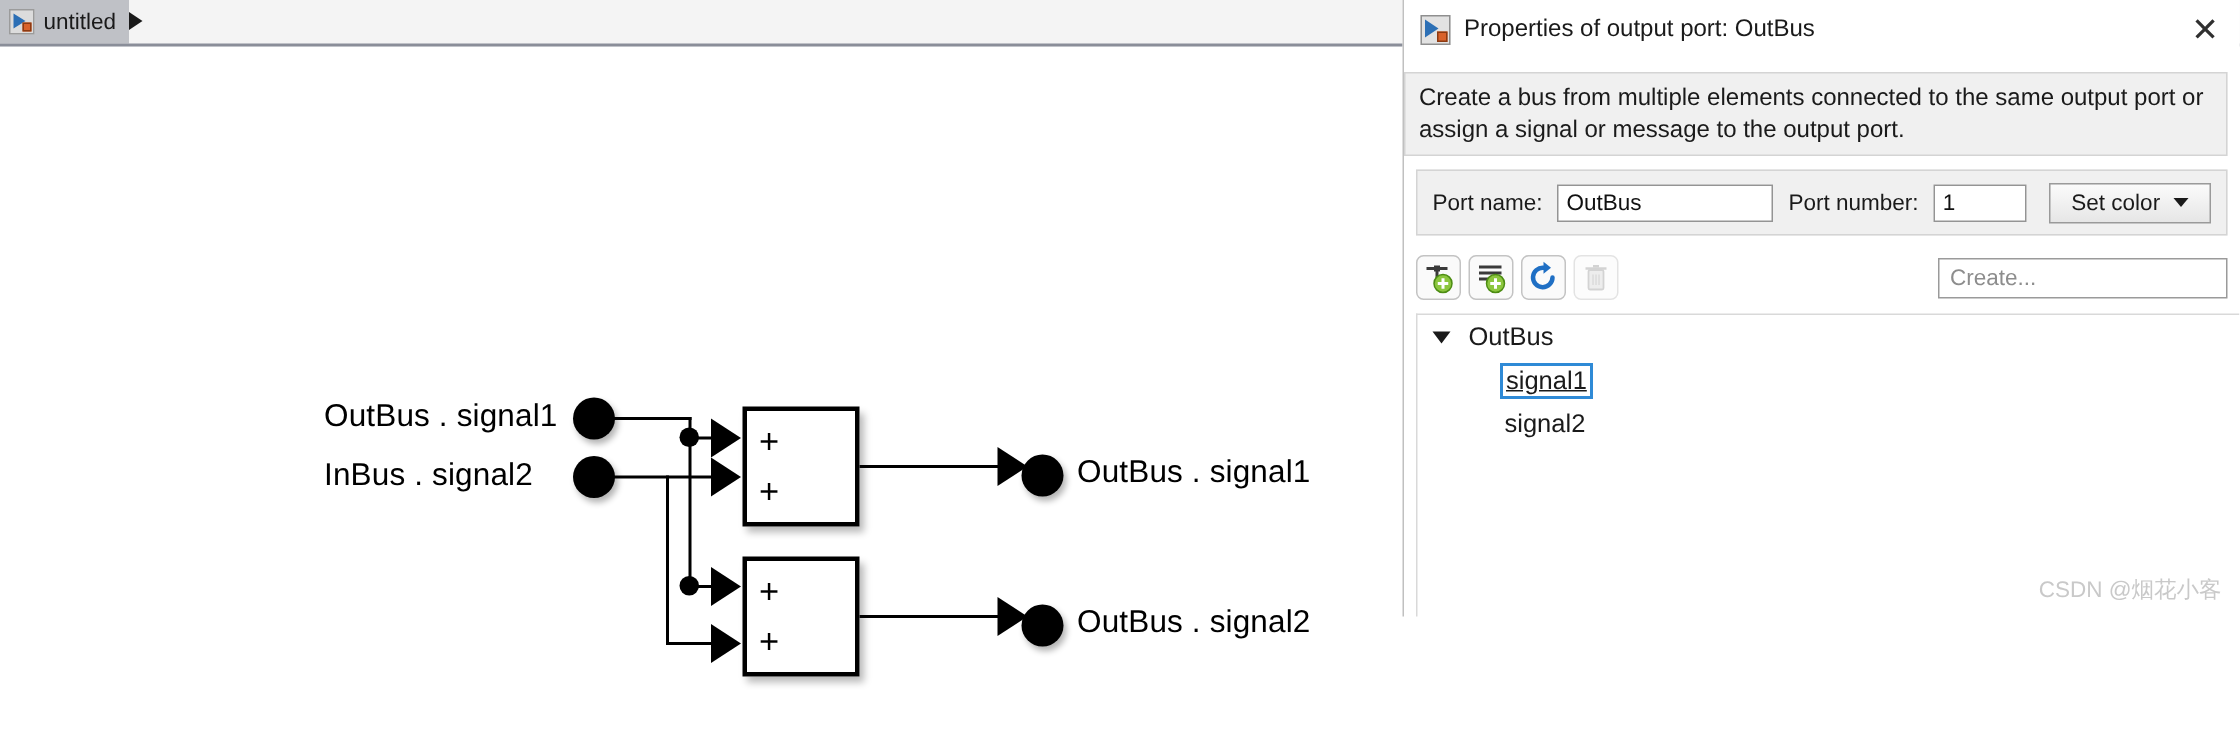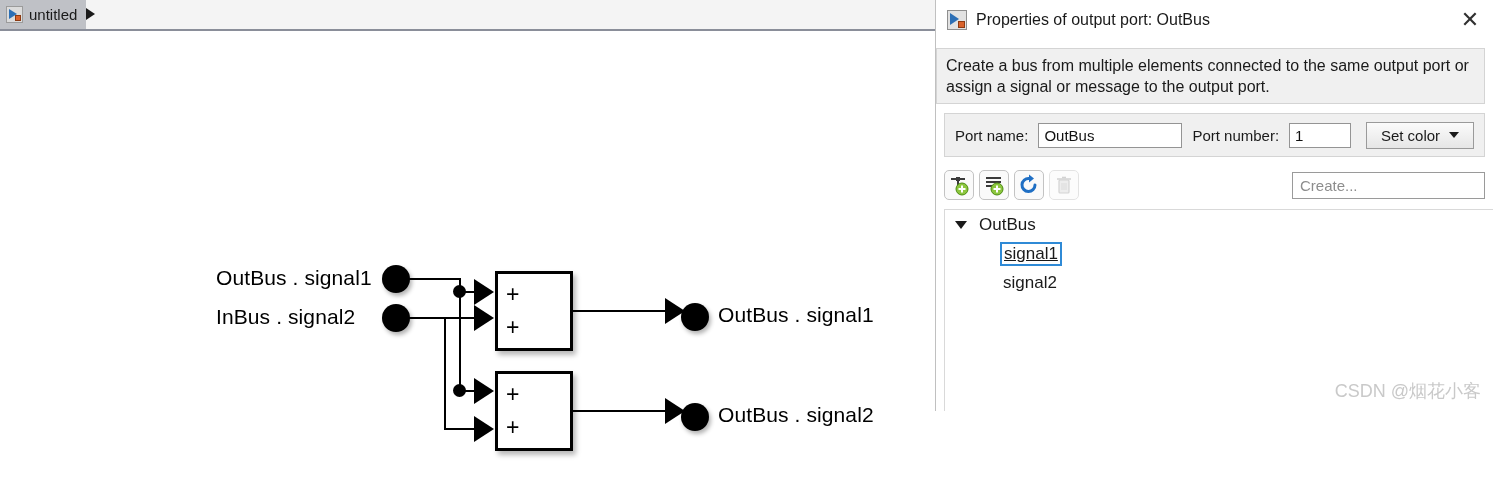--- a/index.html
+++ b/index.html
@@ -196,21 +196,21 @@
     border-top:8px solid #1a1a1a;
   }
   .tree-row.child{padding-left:55px;}
   .tree-row .label{padding:1px 3px;}
   .tree-row.selected .label{
     border:2px solid #2f8ad6;background:#ffffff;padding:0px 2px;text-decoration:underline;
   }
 
   #watermark{
     position:absolute;right:12px;bottom:8px;
-    font-size:18px;color:#c9c9c9;white-space:nowrap;
+    font-size:15px;color:#c9c9c9;white-space:nowrap;
     font-family:"Liberation Sans",sans-serif;
   }
 </style>
 </head>
 <body>
 
 <div id="breadcrumb-bar">
   <div class="crumb" id="crumb-untitled">
     <span class="crumb-icon">
       <span class="tri"></span>

